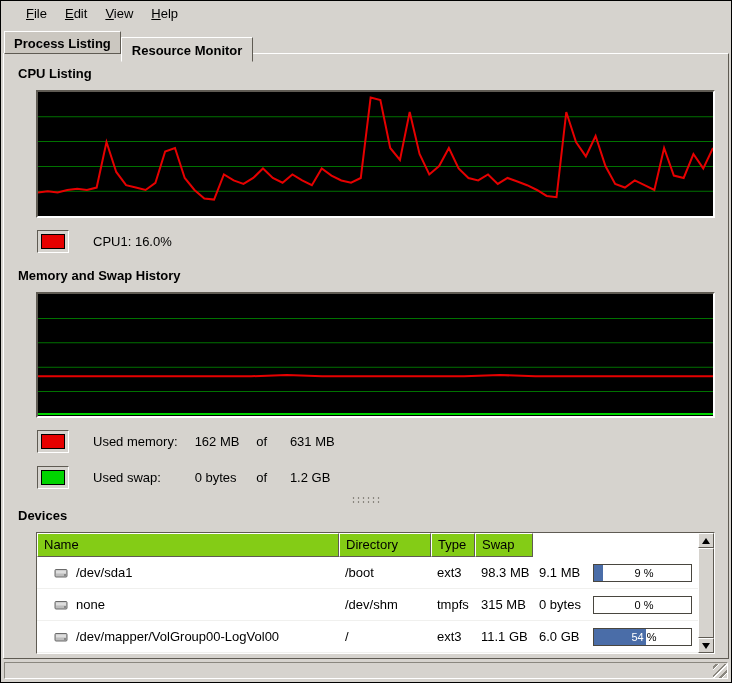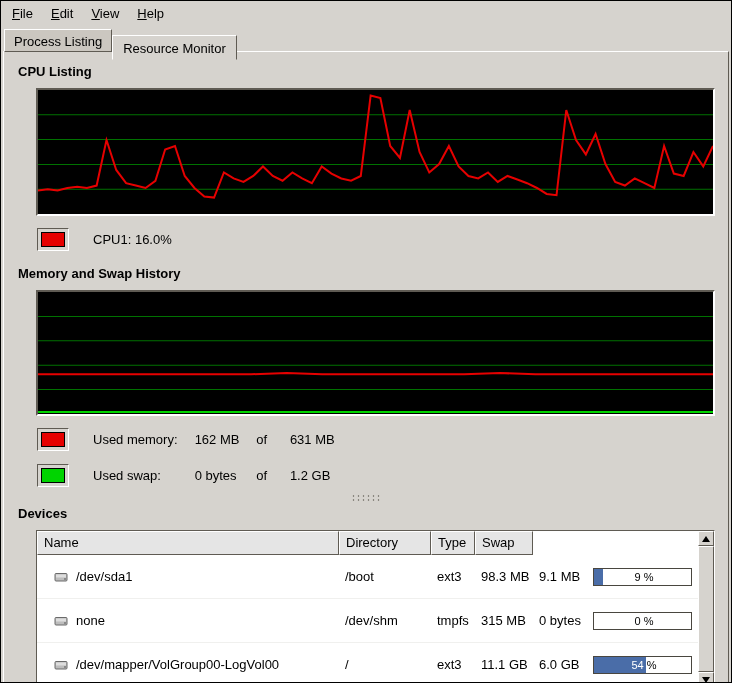--- a/index.html
+++ b/index.html
@@ -7,29 +7,29 @@
 
   .window {
     width: 732px; height: 683px;
     background: #d6d3ce;
     border: 1px solid #000;
     display: flex; flex-direction: column;
     overflow: hidden;
   }
 
   
-  .menubar { display: flex; height: 27px; padding: 2px 6px 2px 2px; }
+  .menubar { display: flex; height: 27px; padding: 2px 6px 2px 16px; }
   .menu-item { padding: 3px 9px; cursor: default; }
   .menu-item u { text-decoration: underline; }
 
   
   .tabs { display: flex; align-items: flex-end; padding-left: 3px; height: 25px; position: relative; z-index: 2; }
   .tab { padding: 4px 9px 2px 9px; background: #cbc7c0;
          border: 1px solid; border-color: #fff #5f5b53 #5f5b53 #fff;
-         position: relative; top: 1px; cursor: default; }
+         position: relative; top: 1px; cursor: default; font-weight: bold; }
   .tab.active { background: #d6d3ce; border-bottom: 1px solid #d6d3ce; padding: 5px 10px 3px 10px; top: 9px; z-index: 3; }
 
   .page { flex: 1; margin: 0 2px; background: #d6d3ce;
           border: 1px solid; border-color: #fff #5f5b53 #5f5b53 #fff;
           padding: 8px 13px 4px 13px; position: relative; z-index: 1; }
 
   .section-title { font-weight: bold; margin: 4px 0 9px 1px; }
 
   
   .graph { height: 128px; background: #000; margin: 0 0 0 19px;
@@ -49,25 +49,25 @@
   
   .pane-handle { width: 30px; height: 8px; margin: 6px auto 4px auto; cursor: row-resize;
     background-image: radial-gradient(#8a877f 1px, transparent 1.2px);
     background-size: 5px 4px; background-position: 0 0; }
 
   
   .devices-frame { display: flex; margin: 2px 0 0 19px;
     border: 1px solid; border-color: #5f5b53 #fff #fff #5f5b53; background: #fff; }
   .devices-table { flex: 1; }
   .thead, .trow { display: grid; grid-template-columns: 302px 92px 44px 58px 54px 1fr; }
-  .th { background: #e5e5e5; height: 24px; line-height: 22px; padding: 0 6px;
+  .th { background: #84cc16; height: 24px; line-height: 22px; padding: 0 6px;
         border: 1px solid; border-color: #fff #5f5b53 #5f5b53 #fff; cursor: default;
         overflow: hidden; white-space: nowrap; }
   .th.c-used { grid-column: 5 / 7; }
-  .trow { background: #fff; height: 44px; align-items: center; border-bottom: 1px solid #f0f0ee; cursor: default; }
+  .trow { background: #fff; height: 32px; align-items: center; border-bottom: 1px solid #f0f0ee; cursor: default; }
   .td { padding: 0 6px; white-space: nowrap; overflow: hidden; }
   .td.c-name { display: flex; align-items: center; padding-left: 16px; }
   .dev-icon { display: inline-flex; margin-right: 7px; flex: none; }
   .td.c-bar { display: flex; justify-content: center; }
 
   
   .pbar { position: relative; width: 102px; height: 18px; background: #fff;
           border: 1px solid #49463f; overflow: hidden; }
   .pbar .txt { position: absolute; left: 0; top: 0; width: 100px; height: 16px;
                text-align: center; font-size: 11px; line-height: 16px; }

